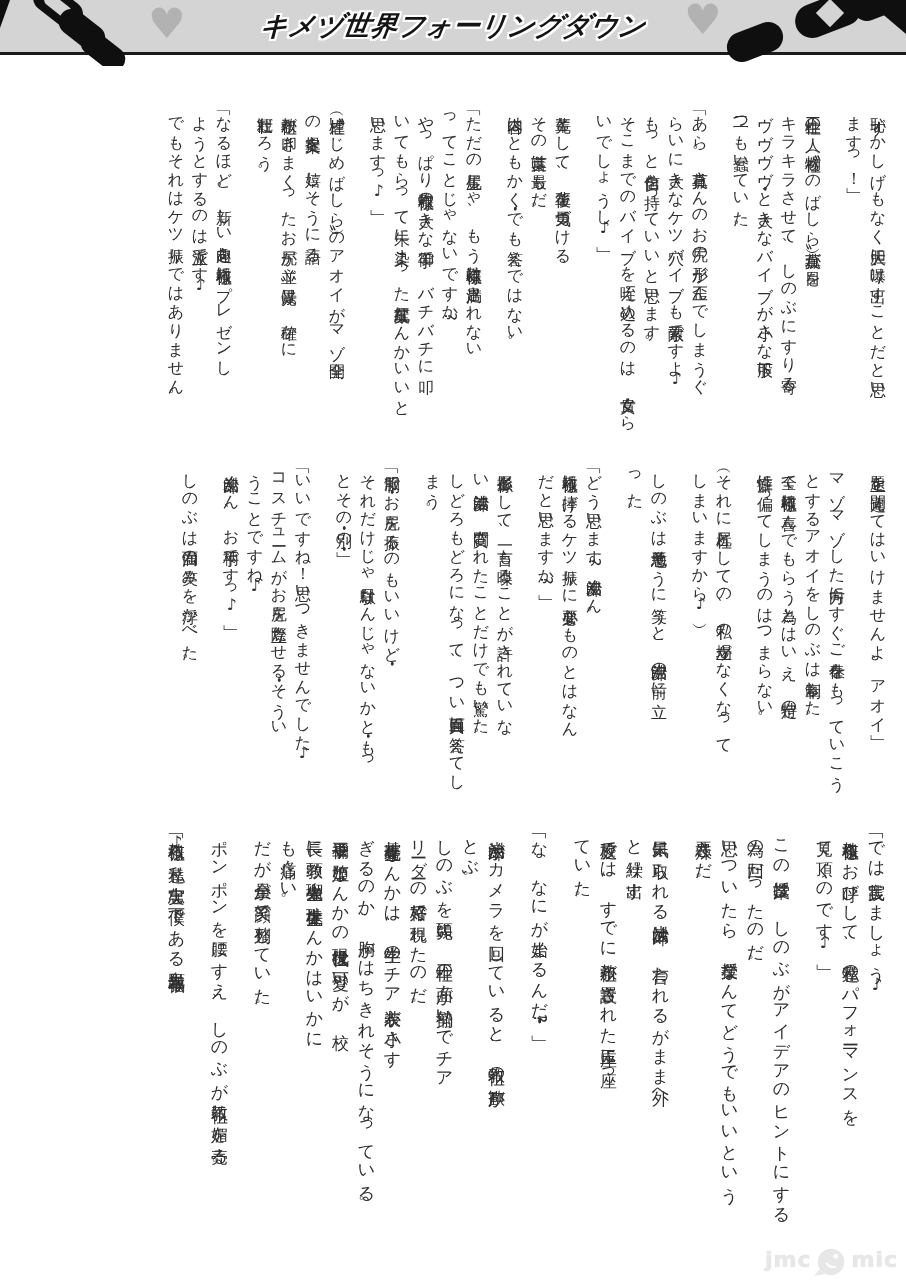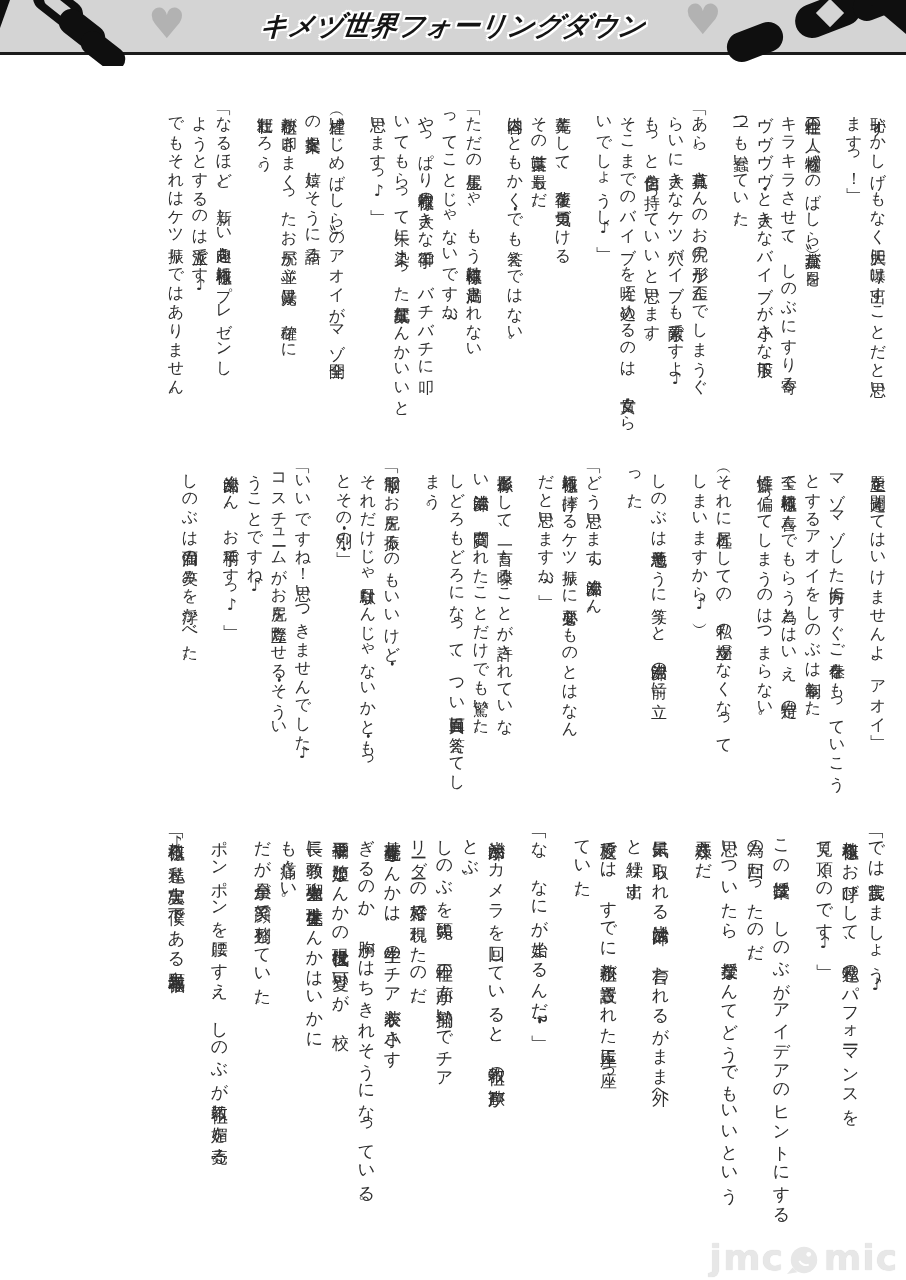--- a/index.html
+++ b/index.html
@@ -45,21 +45,21 @@
   .band1{top:105px; height:352px;}
   .band2{top:463px; height:360px;}
   .band3{top:828px; height:414px;}
   .tcol{font-size:16px; line-height:24px; letter-spacing:0.5px; white-space:nowrap;}
   .band3 .tcol{font-size:17px; line-height:26px; letter-spacing:1px;}
   .tgap{width:17px;}
   
   .watermark{
     position:absolute; right:8px; bottom:2px; z-index:4;
     display:flex; align-items:center; gap:2px;
-    font-size:36px; font-weight:bold; letter-spacing:1px;
+    font-size:22px; font-weight:bold; letter-spacing:1px;
     color:var(--watermark); text-shadow:0 0 1px #cfcfcf;
   }
   .chick{width:34px; height:34px; margin:3px 1px 0 1px;}
   .chick .cbody{fill:var(--watermark);}
   .chick .cdetail{fill:#ffffff;}
   .chick .cstroke{stroke:#ffffff; stroke-width:2; fill:none;}
 </style>
 </head>
 <body>
 

